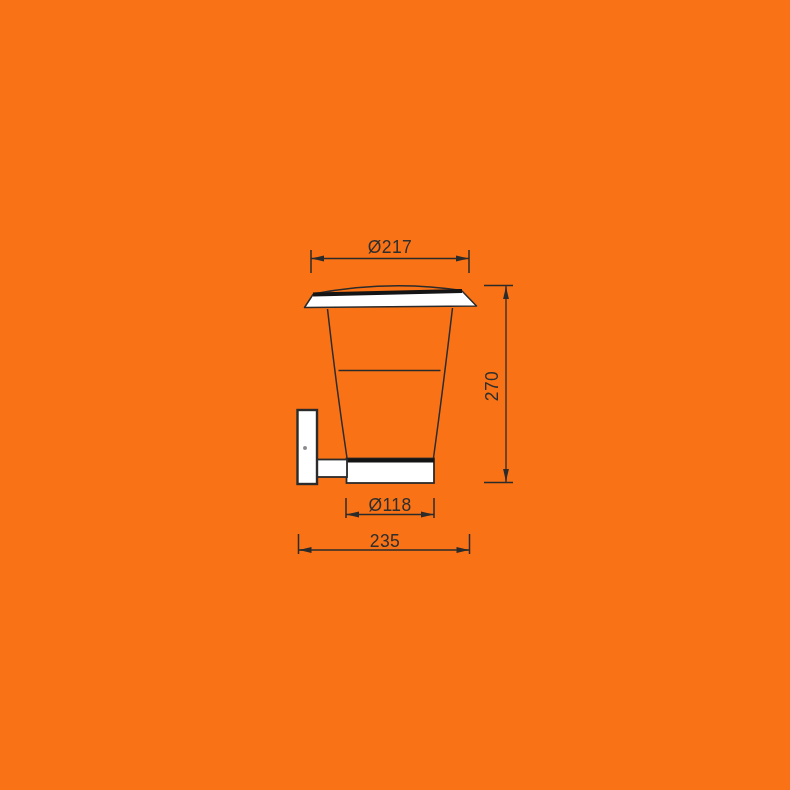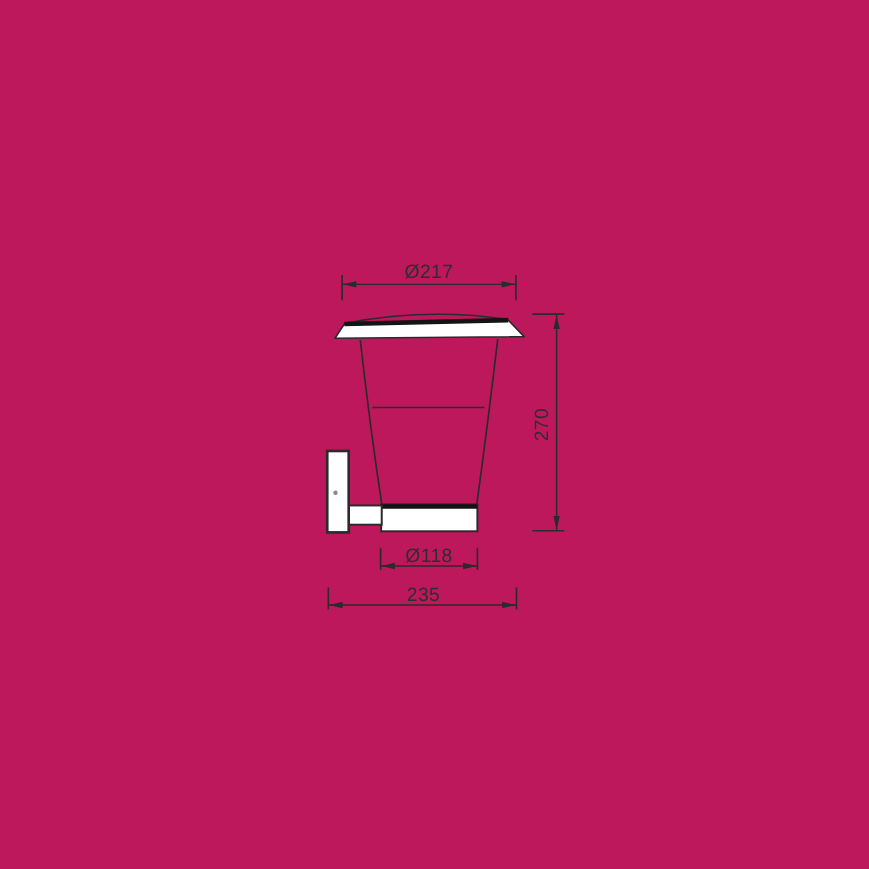--- a/index.html
+++ b/index.html
@@ -8,21 +8,21 @@
     background: #ffffff;
     width: 790px;
     height: 790px;
     overflow: hidden;
     font-family: "Liberation Sans", sans-serif;
   }
   .stage {
     position: relative;
     width: 790px;
     height: 790px;
-    background: #be185d;
+    background: #f97316;
   }
   svg { display: block; }
   text {
     font-family: "Liberation Sans", sans-serif;
     font-size: 17.5px;
     fill: #2e2e2e;
     letter-spacing: 0.4px;
   }
 </style>
 </head>

